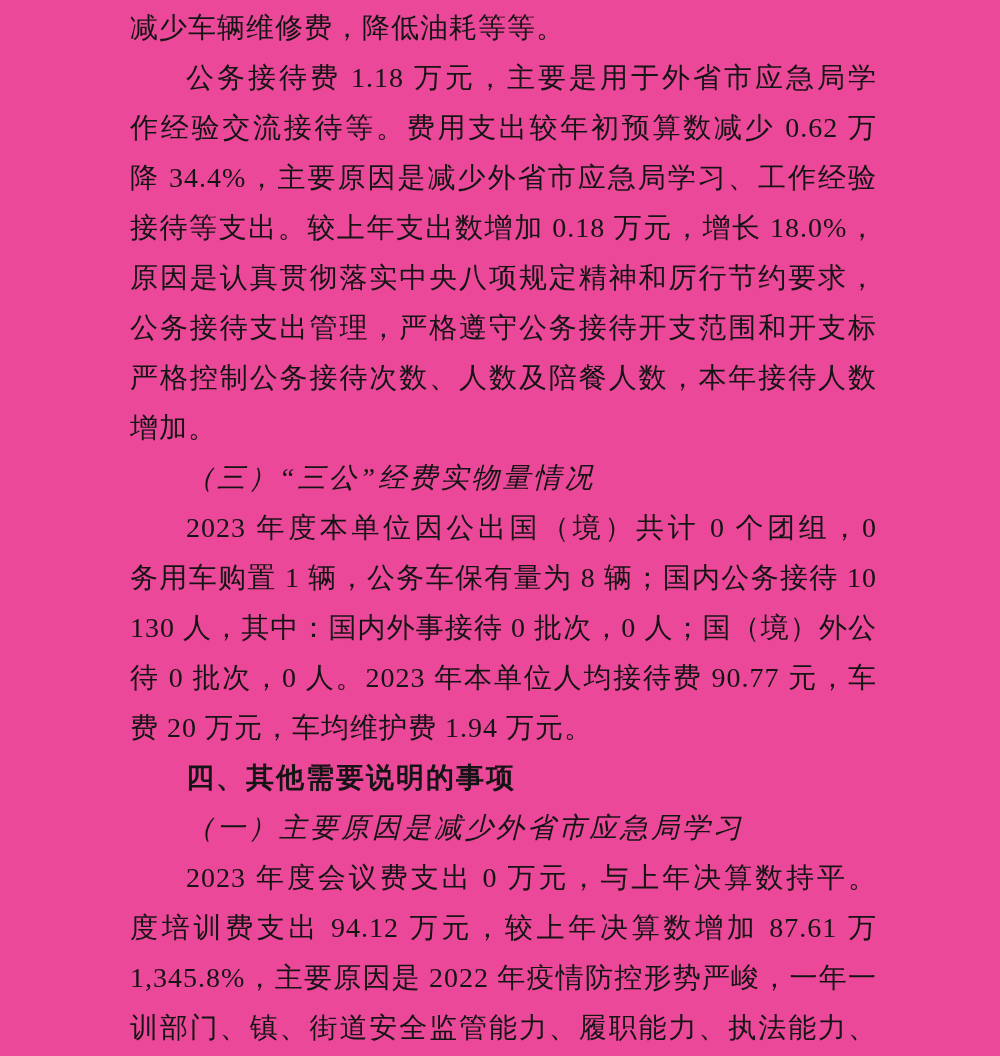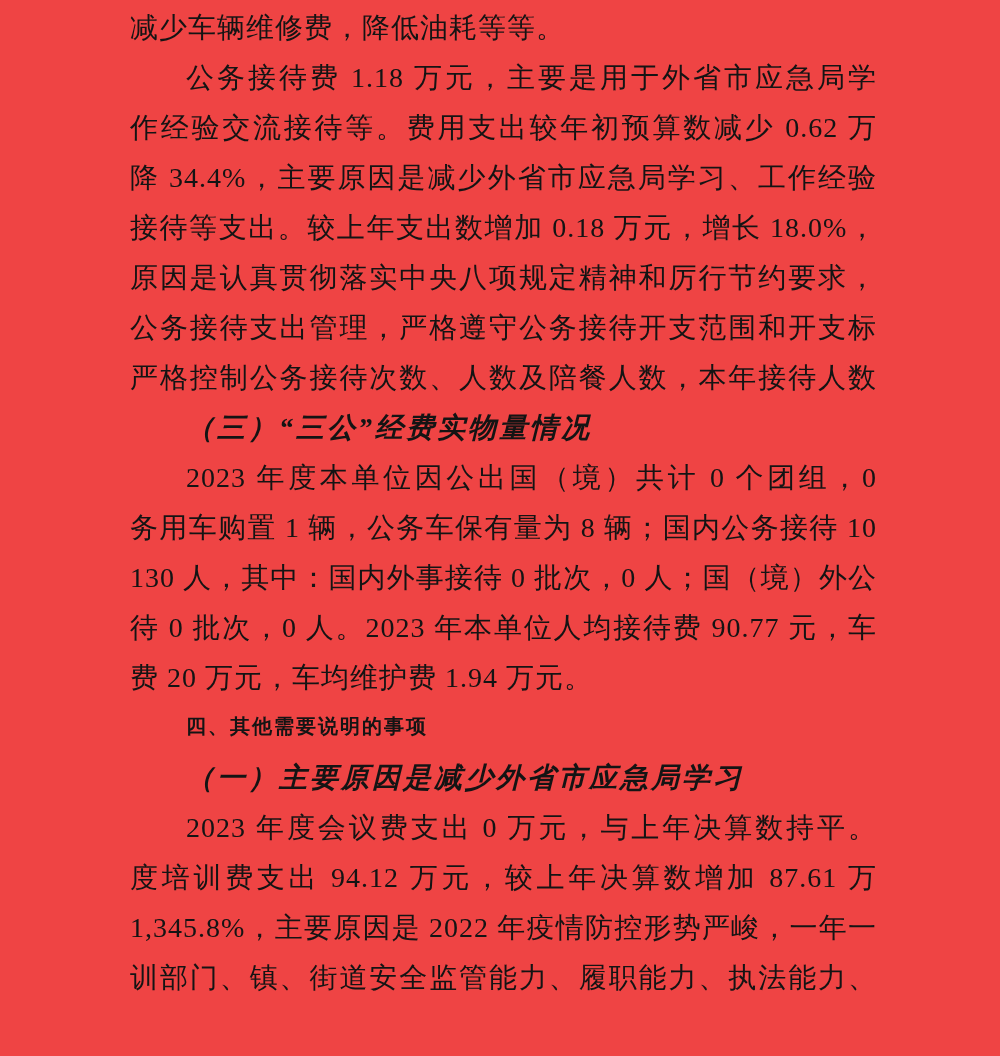--- a/index.html
+++ b/index.html
@@ -4,21 +4,21 @@
 <style>
   html, body {
     margin: 0;
     padding: 0;
     background: #ffffff;
   }
   .page {
     position: relative;
     width: 1000px;
     height: 1056px;
-    background: #ef4444;
+    background: #ec4899;
     box-sizing: border-box;
     padding: 3px 123px 0 130px;
     overflow: hidden;
     color: #141414;
     font-family: "Liberation Serif", "DejaVu Serif", serif;
   }
   .ln {
     height: 50px;
     line-height: 50px;
     font-size: 28px;
@@ -33,42 +33,42 @@
     text-align-last: justify;
   }
   
   .in {
     text-indent: 56px;
   }
   
   .kai {
     font-style: italic;
     letter-spacing: 3px;
-    font-weight: bold;
   }
   
   .hd {
-    font-family: Liberation Mono, monospace;
+    font-family: Liberation Sans, sans-serif;
     font-weight: 700;
-    font-size: 20px;
+    font-size: 28px;
     letter-spacing: 2px;
   }
 </style>
 </head>
 <body>
 
 <div class="page">
   <div class="ln">减少车辆维修费，降低油耗等等。</div>
   <div class="ln jf in">公务接待费 1.18 万元，主要是用于外省市应急局学习、工</div>
   <div class="ln jf">作经验交流接待等。费用支出较年初预算数减少 0.62 万元，下</div>
   <div class="ln jf">降 34.4%，主要原因是减少外省市应急局学习、工作经验交流</div>
   <div class="ln jf">接待等支出。较上年支出数增加 0.18 万元，增长 18.0%，主要</div>
   <div class="ln jf">原因是认真贯彻落实中央八项规定精神和厉行节约要求，强化</div>
   <div class="ln jf">公务接待支出管理，严格遵守公务接待开支范围和开支标准，</div>
   <div class="ln jf">严格控制公务接待次数、人数及陪餐人数，本年接待人数略有</div>
+  <div class="ln">增加。</div>
   <div class="ln kai in">（三）“三公”经费实物量情况</div>
   <div class="ln jf in">2023 年度本单位因公出国（境）共计 0 个团组，0 人；公</div>
   <div class="ln jf">务用车购置 1 辆，公务车保有量为 8 辆；国内公务接待 10 批次</div>
   <div class="ln jf">130 人，其中：国内外事接待 0 批次，0 人；国（境）外公务接</div>
   <div class="ln jf">待 0 批次，0 人。2023 年本单位人均接待费 90.77 元，车均购置</div>
   <div class="ln">费 20 万元，车均维护费 1.94 万元。</div>
   <div class="ln hd in">四、其他需要说明的事项</div>
   <div class="ln kai in">（一）主要原因是减少外省市应急局学习</div>
   <div class="ln jf in">2023 年度会议费支出 0 万元，与上年决算数持平。2023 年</div>
   <div class="ln jf">度培训费支出 94.12 万元，较上年决算数增加 87.61 万元，增长</div>

